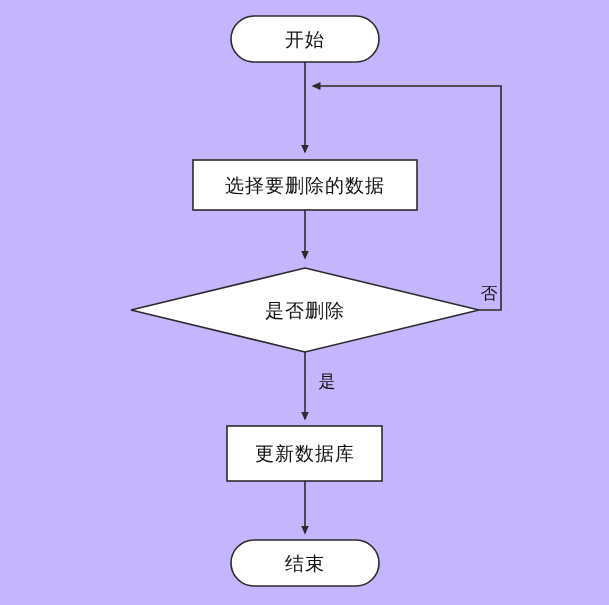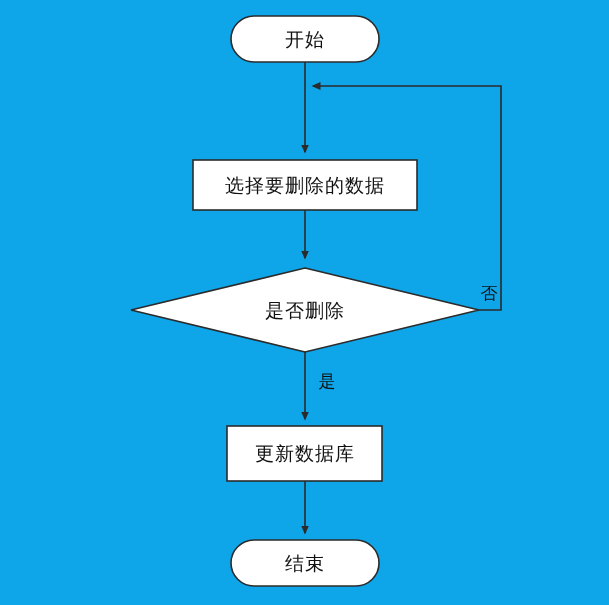--- a/index.html
+++ b/index.html
@@ -7,21 +7,21 @@
     padding: 0;
     background: #ffffff;
   }
   body {
     font-family: "DejaVu Sans", "Liberation Sans", sans-serif;
   }
   #canvas {
     position: relative;
     width: 609px;
     height: 605px;
-    background: #0ea5e9;
+    background: #c4b5fd;
     overflow: hidden;
   }
   svg.flow {
     position: absolute;
     left: 0;
     top: 0;
     width: 609px;
     height: 605px;
   }
   .node-shape {

